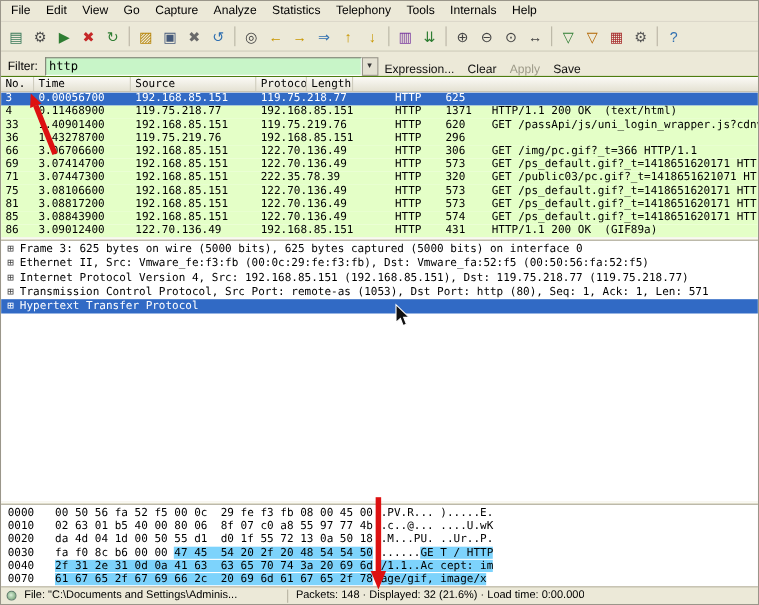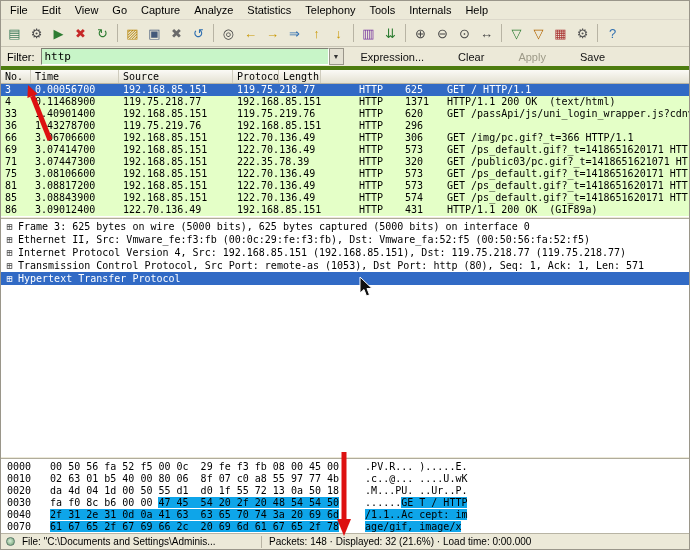--- a/index.html
+++ b/index.html
@@ -10,25 +10,25 @@
   
   .menubar{height:19px;display:flex;align-items:center;background:#ece9d8;font-size:11px;padding-left:2px;border-bottom:1px solid #dcd8ca}
   .menu-item{padding:2px 7px;cursor:default;color:#000}
 
   
   .toolbar{height:27px;display:flex;align-items:center;background:#ece9d8;border-bottom:1px solid #c9c5b5;padding:0 3px;gap:1px}
   .tb-btn{width:21px;height:21px;display:flex;align-items:center;justify-content:center;font-size:13px;border:1px solid transparent;border-radius:2px;cursor:default}
   .tb-sep{width:1px;height:18px;background:#b8b4a4;margin:0 3px}
 
   
-  .filterbar{height:23px;display:flex;align-items:center;background:#ece9d8;border-bottom:4px solid #4d7c0f;padding:0 4px;font-size:11px}
+  .filterbar{height:23px;display:flex;align-items:flex-end;background:#ece9d8;border-bottom:1px solid #4d7c0f;padding:0 4px;font-size:11px}
   .filter-label{background:none;border:none;font-size:11px;padding:2px 6px 2px 2px;color:#000}
   .filter-input{width:288px;height:17px;background:#c8f5c8;border:1px solid #7f7f74;border-bottom-color:#fff;border-right-color:#fff;font:11px "DejaVu Sans Mono",monospace;padding:0 3px;color:#000}
   .combo-btn{width:15px;height:17px;font-size:7px;line-height:7px;background:#e4e1d2;border:1px solid #9a968a;color:#333;padding:0}
-  .filter-btn{background:none;border:none;font-size:11px;margin:0 17px;color:#111;cursor:default}
+  .filter-btn{background:none;border:none;font-size:11px;margin:0 6px;color:#111;cursor:default}
   .filter-btn.disabled{color:#9d9a88}
 
   
   .plist-header{height:14px;display:flex;background:linear-gradient(#fbfaf6,#e4e1d2);border-bottom:1px solid #b8b4a4;font:10px "DejaVu Sans Mono",monospace;color:#000}
   .hcell{padding:1px 0 0 4px;border-right:1px solid #cfccbe;overflow:hidden;white-space:nowrap}
   .plist-body{height:132px;background:#fff;overflow:hidden}
   .prow{display:flex;height:12px;background:#e4ffc7;font:10px/12px "DejaVu Sans Mono",monospace;color:#000}
   .prow.selected{background:#316ac5;color:#fff}
   .cell{padding-left:4px;overflow:hidden;white-space:pre}
   .c-no{width:30px}.c-time{width:88px}.c-src{width:114px}.c-dst{width:122px}.c-proto{width:46px}.c-len{width:42px}.c-info{flex:1}
@@ -41,22 +41,22 @@
   .dline.selected{background:#316ac5;color:#fff}
   .expander{width:11px;font-size:10px;color:#444;margin-right:3px;text-align:center;flex:none}
   .dline.selected .expander{color:#fff}
 
   
   .hexpane{height:74px;background:#fff;font:10px/12px "DejaVu Sans Mono",monospace;padding:2px 0 0 6px;overflow:hidden;color:#000}
   .hxrow{height:12px;white-space:pre}
   .hxrow span{white-space:pre}
   .hoff{margin-right:19px}
   .hbytes{display:inline-block;width:292px}
-  .hl{background:#0ea5e9}
-  .hascii{margin-left:23px}
+  .hl{background:#7dd3fc}
+  .hascii{margin-left:4px}
 
   
   .statusbar{height:16px;background:#ece9d8;border-top:1px solid #b8b4a4;display:flex;align-items:center;font-size:10px;padding:0 5px;gap:7px;color:#000}
   .led{width:9px;height:9px;border-radius:50%;background:radial-gradient(circle at 3px 3px,#d8eed8,#6a9a6a);border:1px solid #5a7a6a;flex:none}
   .sb-file{width:232px;overflow:hidden;white-space:nowrap;flex:none}
   .sb-sep{width:1px;height:12px;background:#b8b4a4;flex:none}
   .sb-stats{white-space:nowrap;overflow:hidden}
 
   .overlay{position:absolute;inset:0;pointer-events:none;z-index:99}
 </style>
@@ -132,21 +132,20 @@
       <span class="hcell c-len">Length</span>
     </div>
   <div class="plist-body">
       <div class="prow selected">
         <span class="cell c-no">3</span>
         <span class="cell c-time">0.00056700</span>
         <span class="cell c-src">192.168.85.151</span>
         <span class="cell c-dst">119.75.218.77</span>
         <span class="cell c-proto">HTTP</span>
         <span class="cell c-len">625</span>
-        <span class="cell c-info">GET / HTTP/1.1</span>
       </div>
       <div class="prow">
         <span class="cell c-no">4</span>
         <span class="cell c-time">0.11468900</span>
         <span class="cell c-src">119.75.218.77</span>
         <span class="cell c-dst">192.168.85.151</span>
         <span class="cell c-proto">HTTP</span>
         <span class="cell c-len">1371</span>
         <span class="cell c-info">HTTP/1.1 200 OK  (text/html)</span>
       </div>

